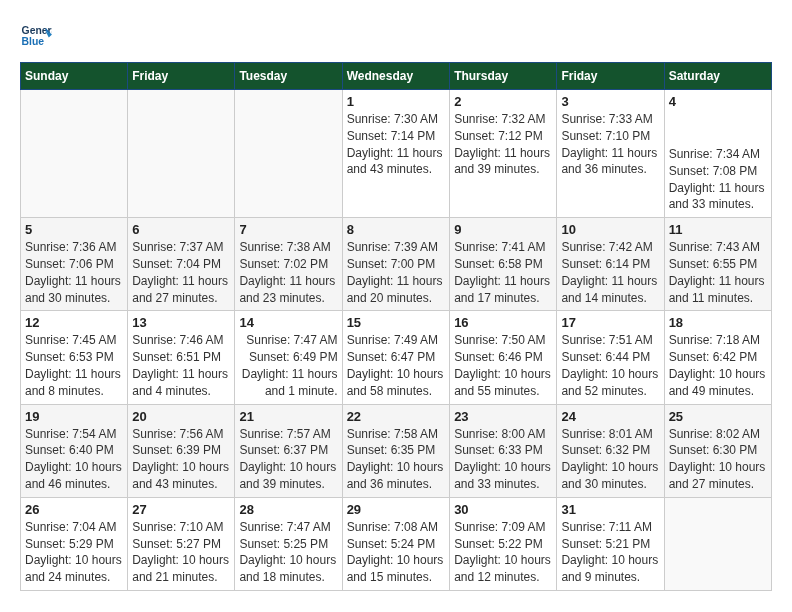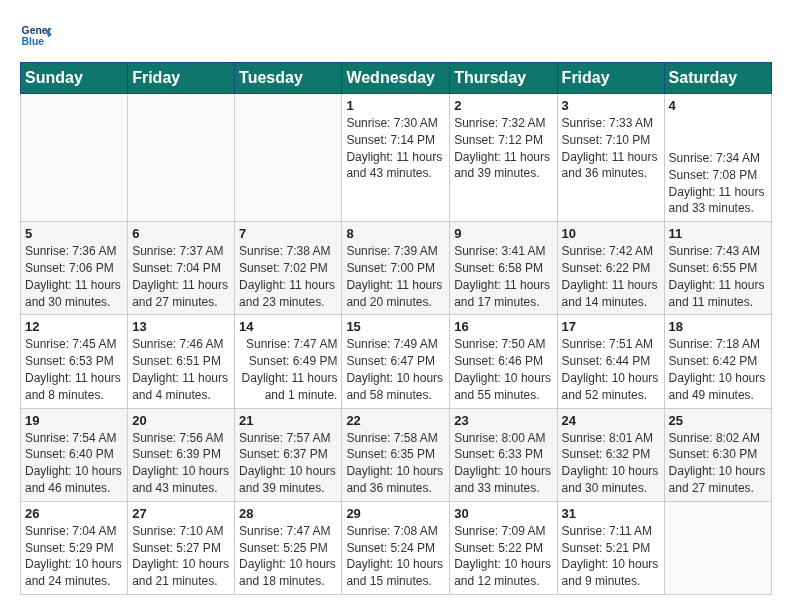--- a/index.html
+++ b/index.html
@@ -36,25 +36,25 @@
     .location {
       font-size: 14px;
       color: #444;
     }
     .calendar {
       width: 100%;
       border-collapse: collapse;
       font-size: 11px;
     }
     .calendar th {
-      background: #0f766e;
+      background: #14532d;
       color: #fff;
       padding: 6px 4px;
       text-align: left;
-      font-size: 16px;
+      font-size: 12px;
       font-weight: bold;
       border: 1px solid #1a4a80;
     }
     .calendar td {
       border: 1px solid #ccc;
       vertical-align: top;
       padding: 4px;
       height: 85px;
       width: 108px;
       background: #fff;
@@ -166,29 +166,29 @@
         </td>
         <td>
           <span class="day-number">8</span>
           <div class="day-info" style="white-space: pre-line;">Sunrise: 7:39 AM
 Sunset: 7:00 PM
 Daylight: 11 hours
 and 20 minutes.</div>
         </td>
         <td>
           <span class="day-number">9</span>
-          <div class="day-info" style="white-space: pre-line;">Sunrise: 3:41 AM
+          <div class="day-info" style="white-space: pre-line;">Sunrise: 7:41 AM
 Sunset: 6:58 PM
 Daylight: 11 hours
 and 17 minutes.</div>
         </td>
         <td>
           <span class="day-number">10</span>
           <div class="day-info" style="white-space: pre-line;">Sunrise: 7:42 AM
-Sunset: 6:22 PM
+Sunset: 6:14 PM
 Daylight: 11 hours
 and 14 minutes.</div>
         </td>
         <td>
           <span class="day-number">11</span>
           <div class="day-info" style="white-space: pre-line;">Sunrise: 7:43 AM
 Sunset: 6:55 PM
 Daylight: 11 hours
 and 11 minutes.</div>
         </td>

